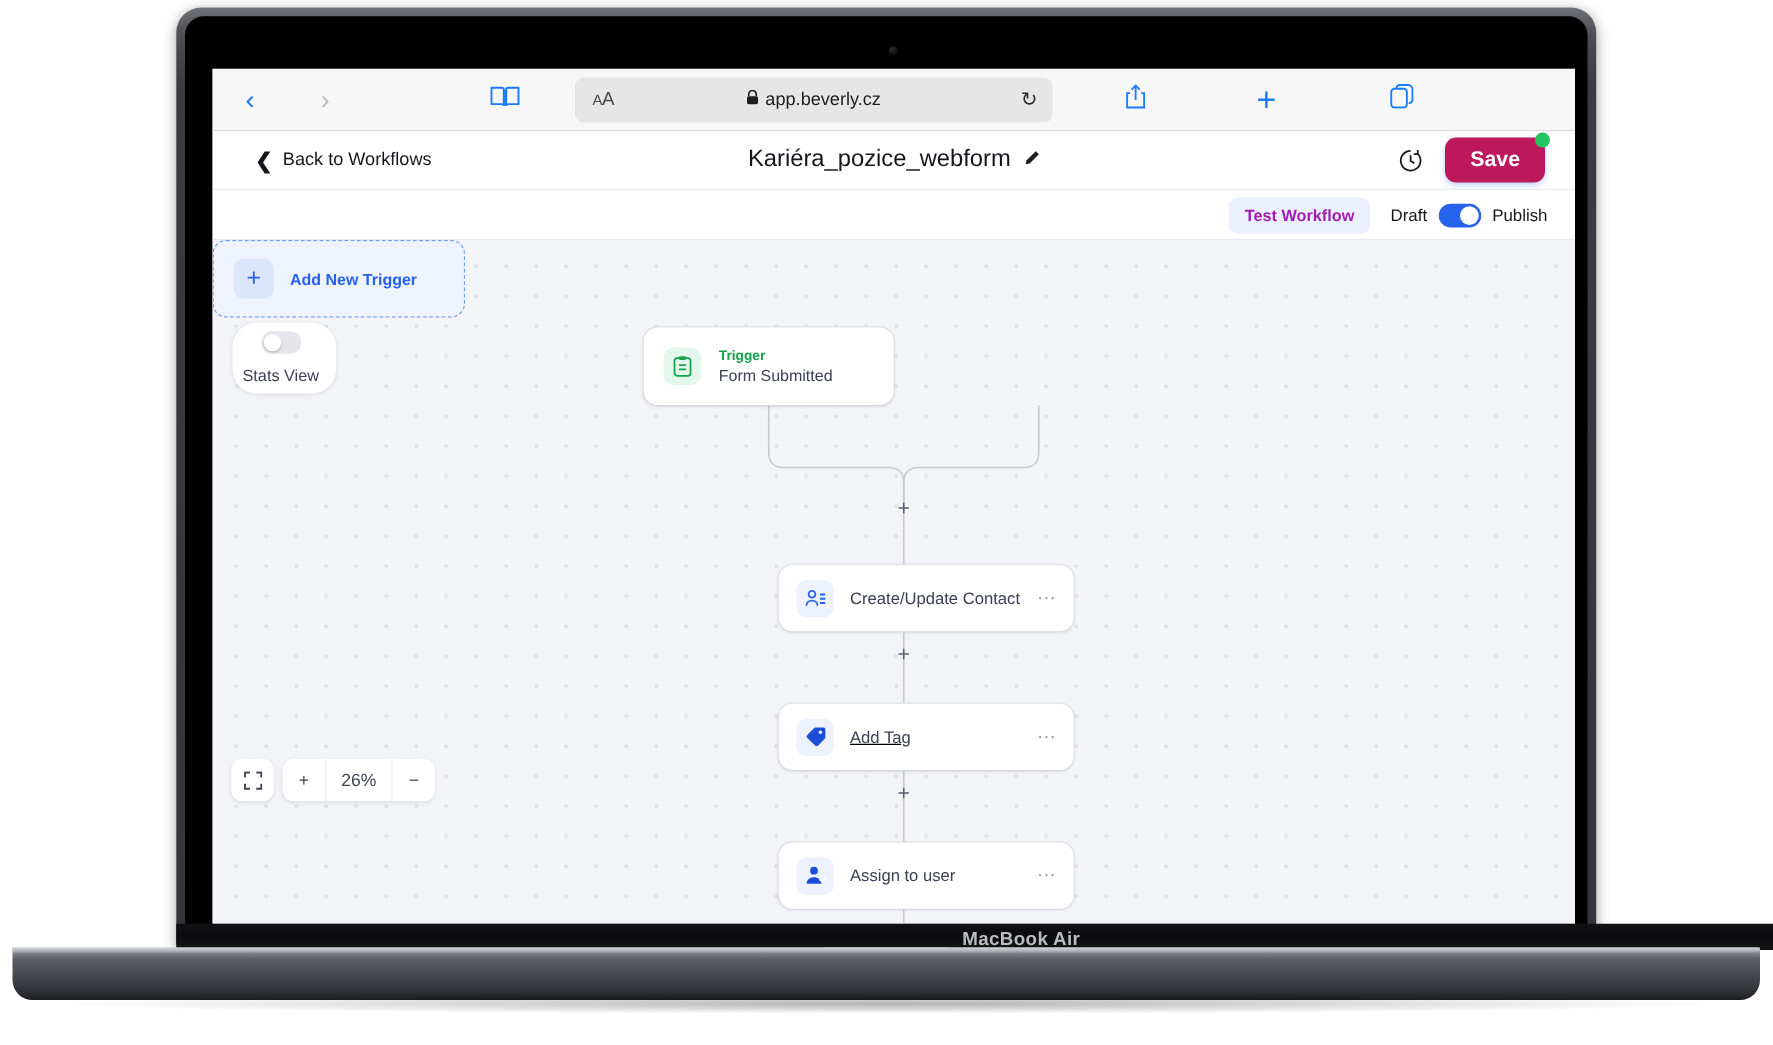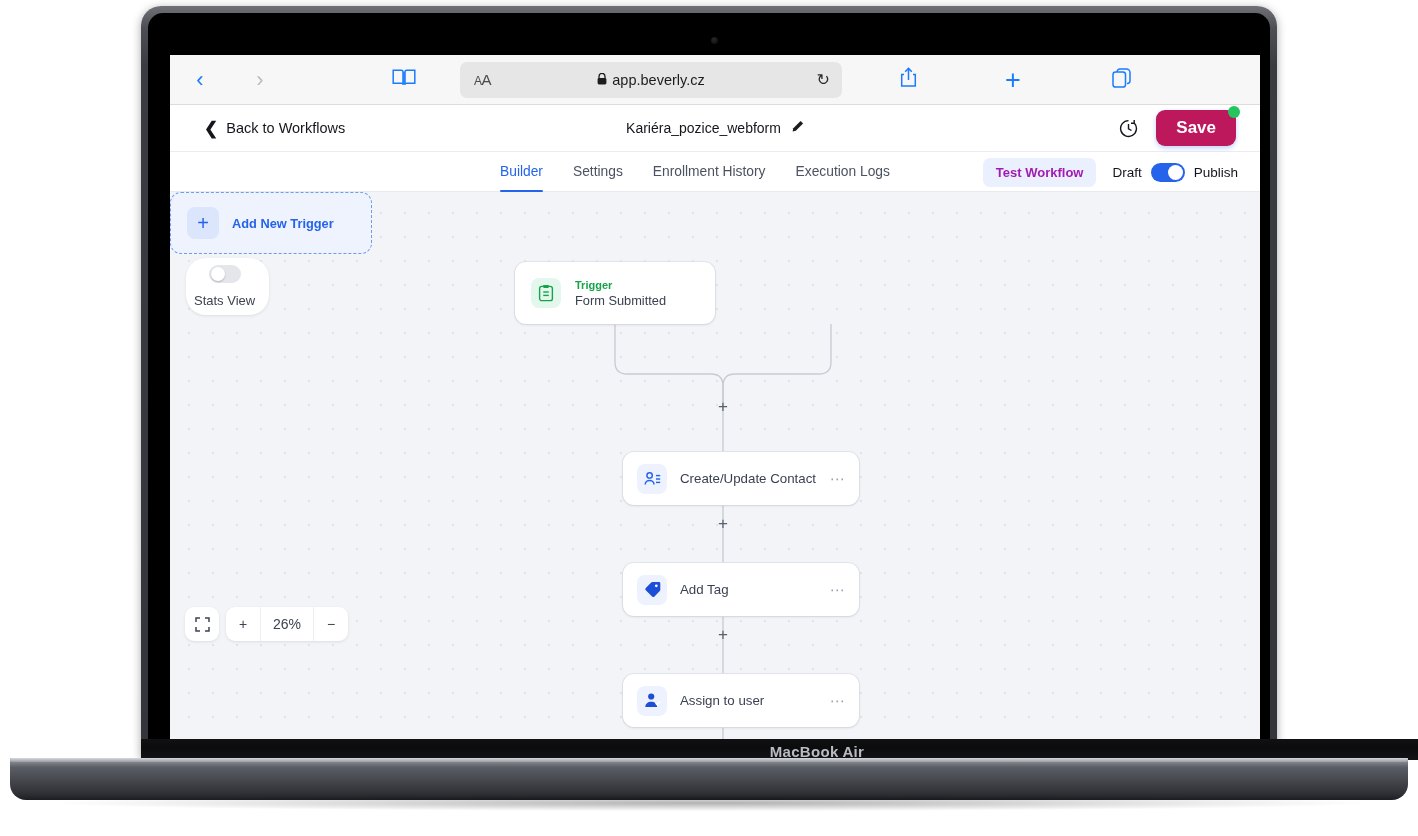--- a/index.html
+++ b/index.html
@@ -101,21 +101,21 @@
     background: #ffffff; border-bottom: 1px solid #ececf0;
     display: flex; align-items: center;
   }
   .back-link {
     display: flex; align-items: center; gap: 8px;
     margin-left: 34px; font-size: 14.5px; color: #14161c;
   }
   .back-chevron { font-size: 17px; font-weight: bold; }
   .header-title {
     position: absolute; left: 0; right: 0; text-align: center;
-    font-size: 14px; color: #14161c; display: flex; align-items: center; justify-content: center; gap: 10px;
+    font-size: 19px; color: #14161c; display: flex; align-items: center; justify-content: center; gap: 10px;
   }
   .pencil { font-size: 13px; color: #1d1d1f; }
   .header-right {
     position: absolute; right: 24px; display: flex; align-items: center; gap: 18px;
   }
   .hist-icon { color: #14161c; font-size: 17px; display:flex; }
   .save-wrap { position: relative; }
   .save-btn {
     background: #be185d; color: #fff; font-size: 17px; font-weight: bold;
     padding: 8px 20px; border-radius: 9px; border: none;
@@ -318,26 +318,20 @@
           </svg>
         </span>
         <span class="save-wrap">
           <button class="save-btn">Save</button>
           <span class="save-dot"></span>
         </span>
       </div>
     </div>
 
     <div class="tabs-row">
-      <div class="tabs">
-        <div class="tab active">Builder</div>
-        <div class="tab">Settings</div>
-        <div class="tab">Enrollment History</div>
-        <div class="tab">Execution Logs</div>
-      </div>
       <div class="tabs-right">
         <div class="test-wf">Test Workflow</div>
         <div class="pubgroup">
           <span>Draft</span>
           <span class="toggle">
               <span class="knob"></span>
             </span>
           <span>Publish</span>
         </div>
       </div>
@@ -392,21 +386,21 @@
             <line x1="12" y1="8" x2="16.2" y2="8"></line>
             <line x1="12" y1="11.4" x2="16.2" y2="11.4"></line>
           </svg>
         </span>
         <span class="node-label">Create/Update Contact</span>
         <span class="node-dots">⋯</span>
       </div>
 
       <div class="plus-btn" style="left:545px; top:324px;">+</div>
 
-      <div class="node action-node" style="top:371px;">
+      <div class="node action-node" style="top:371px;text-decoration:underline;">
         <span class="node-icon icon-blue">
           <svg width="17" height="17" viewBox="0 0 17 17">
             <path d="M8.4 1H15a1.3 1.3 0 011.3 1.3v6.5a1.8 1.8 0 01-.5 1.2l-5.3 5.4a1.7 1.7 0 01-2.4 0L1.8 9.3a1.7 1.7 0 010-2.4l5.4-5.4A1.8 1.8 0 018.4 1z" fill="#1d4ed8"></path>
             <circle cx="12.3" cy="4.8" r="1.35" fill="#ffffff"></circle>
           </svg>
         </span>
         <span class="node-label">Add Tag</span>
         <span class="node-dots">⋯</span>
       </div>
 

